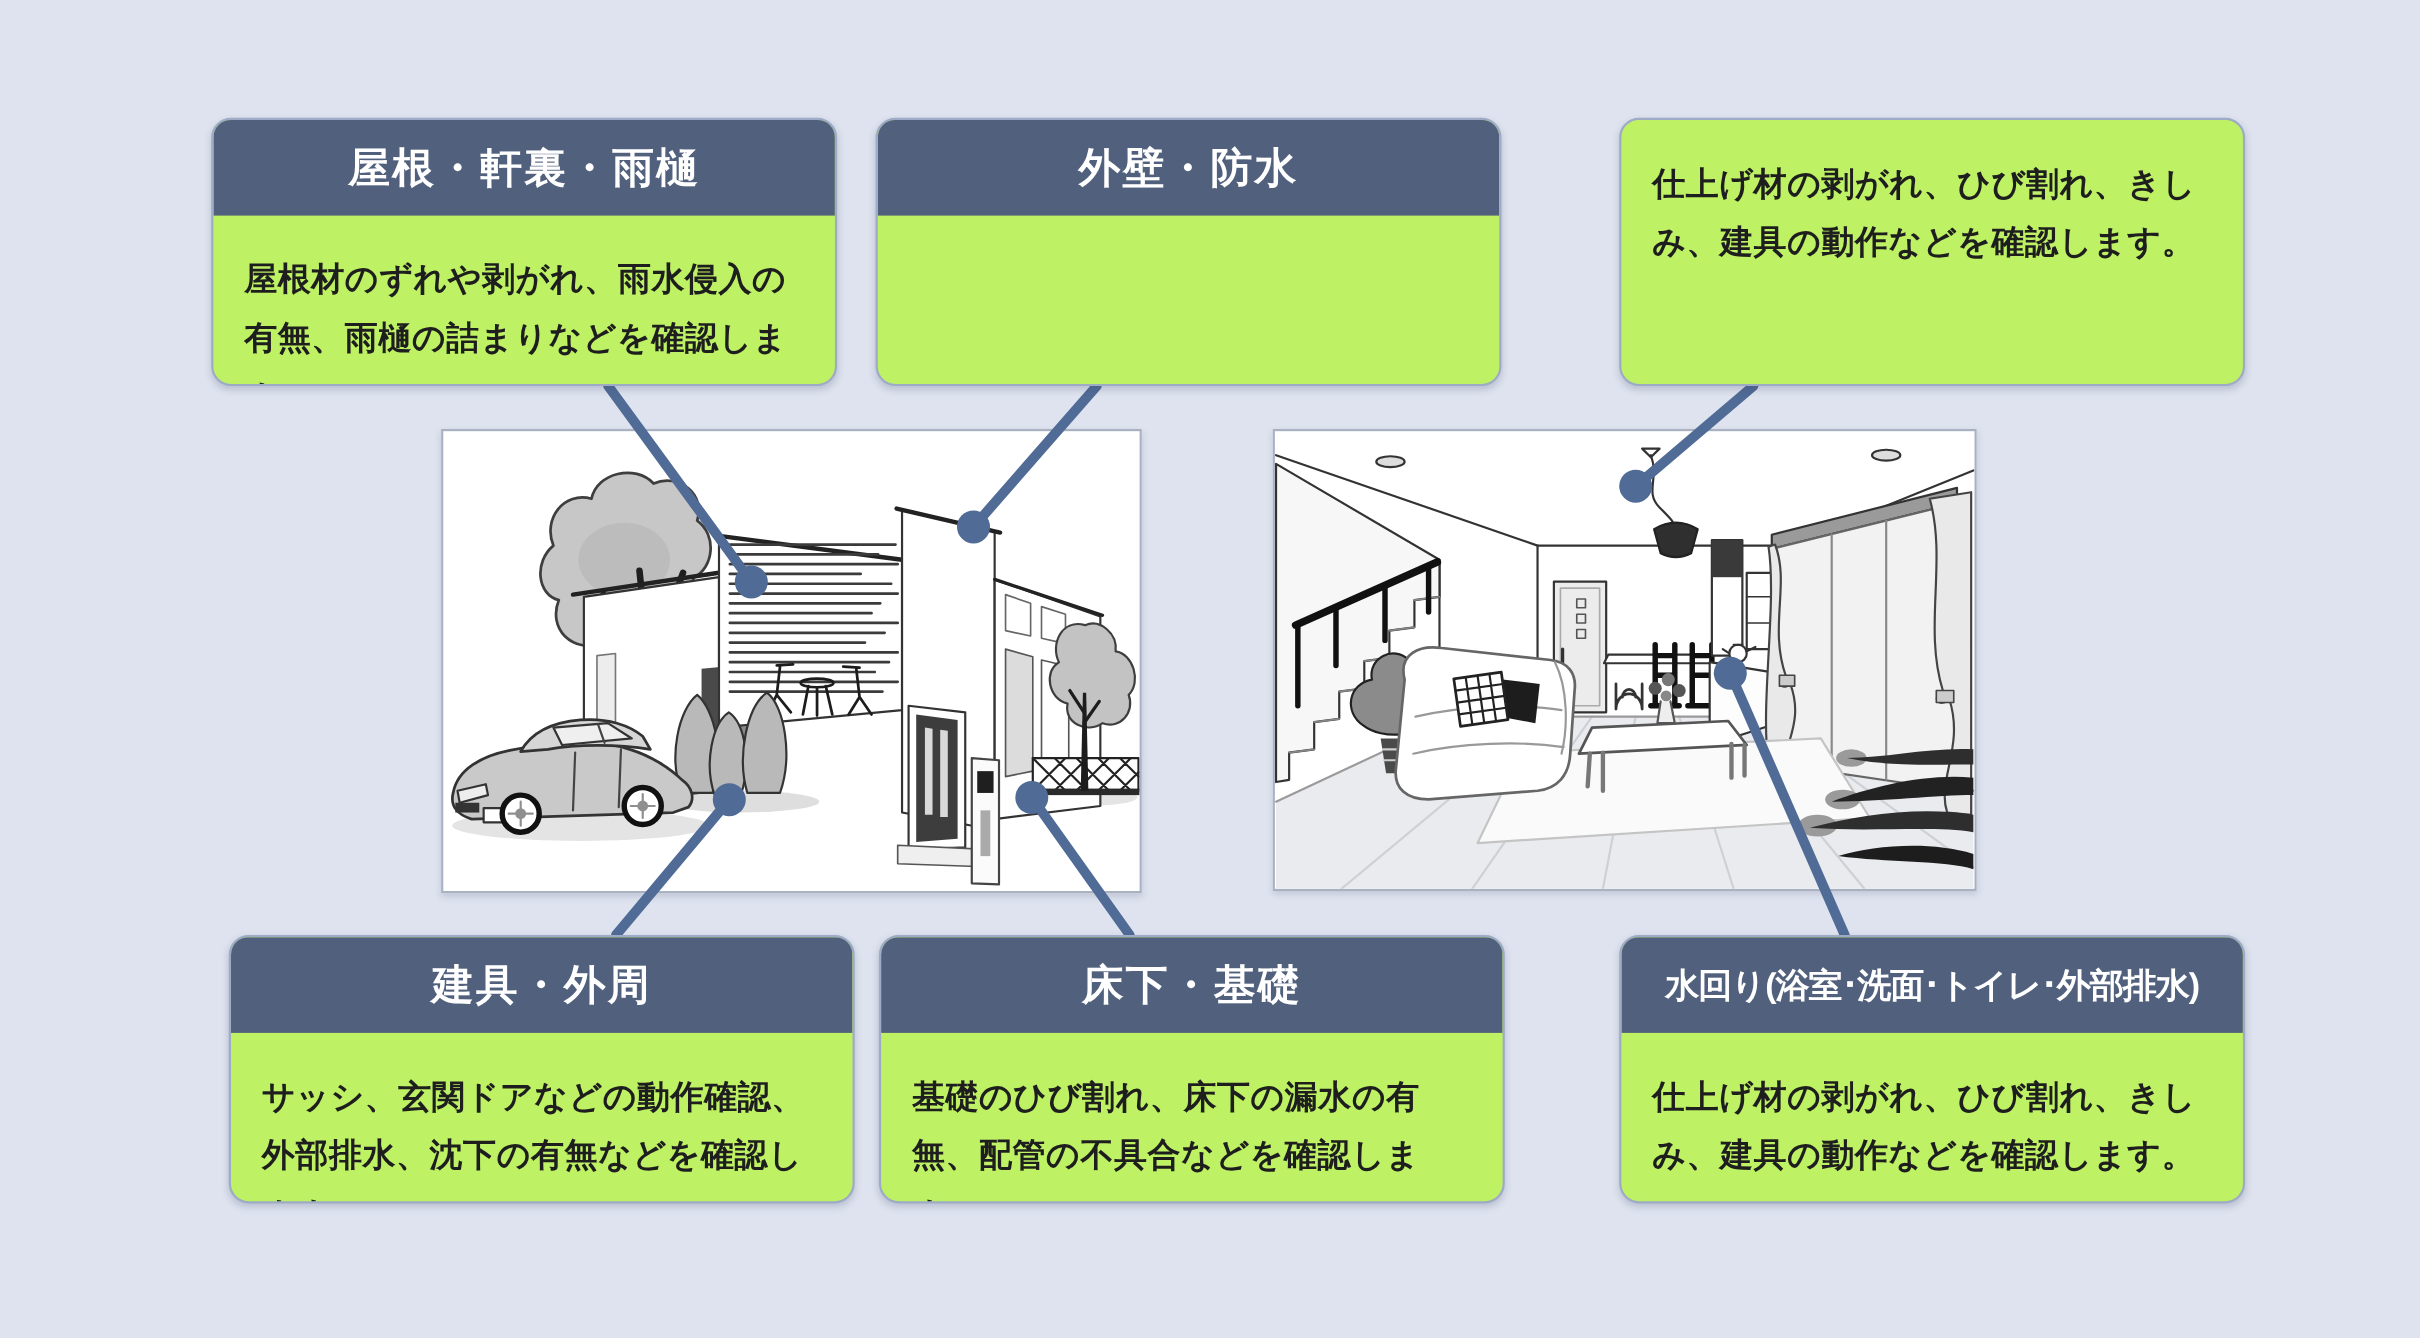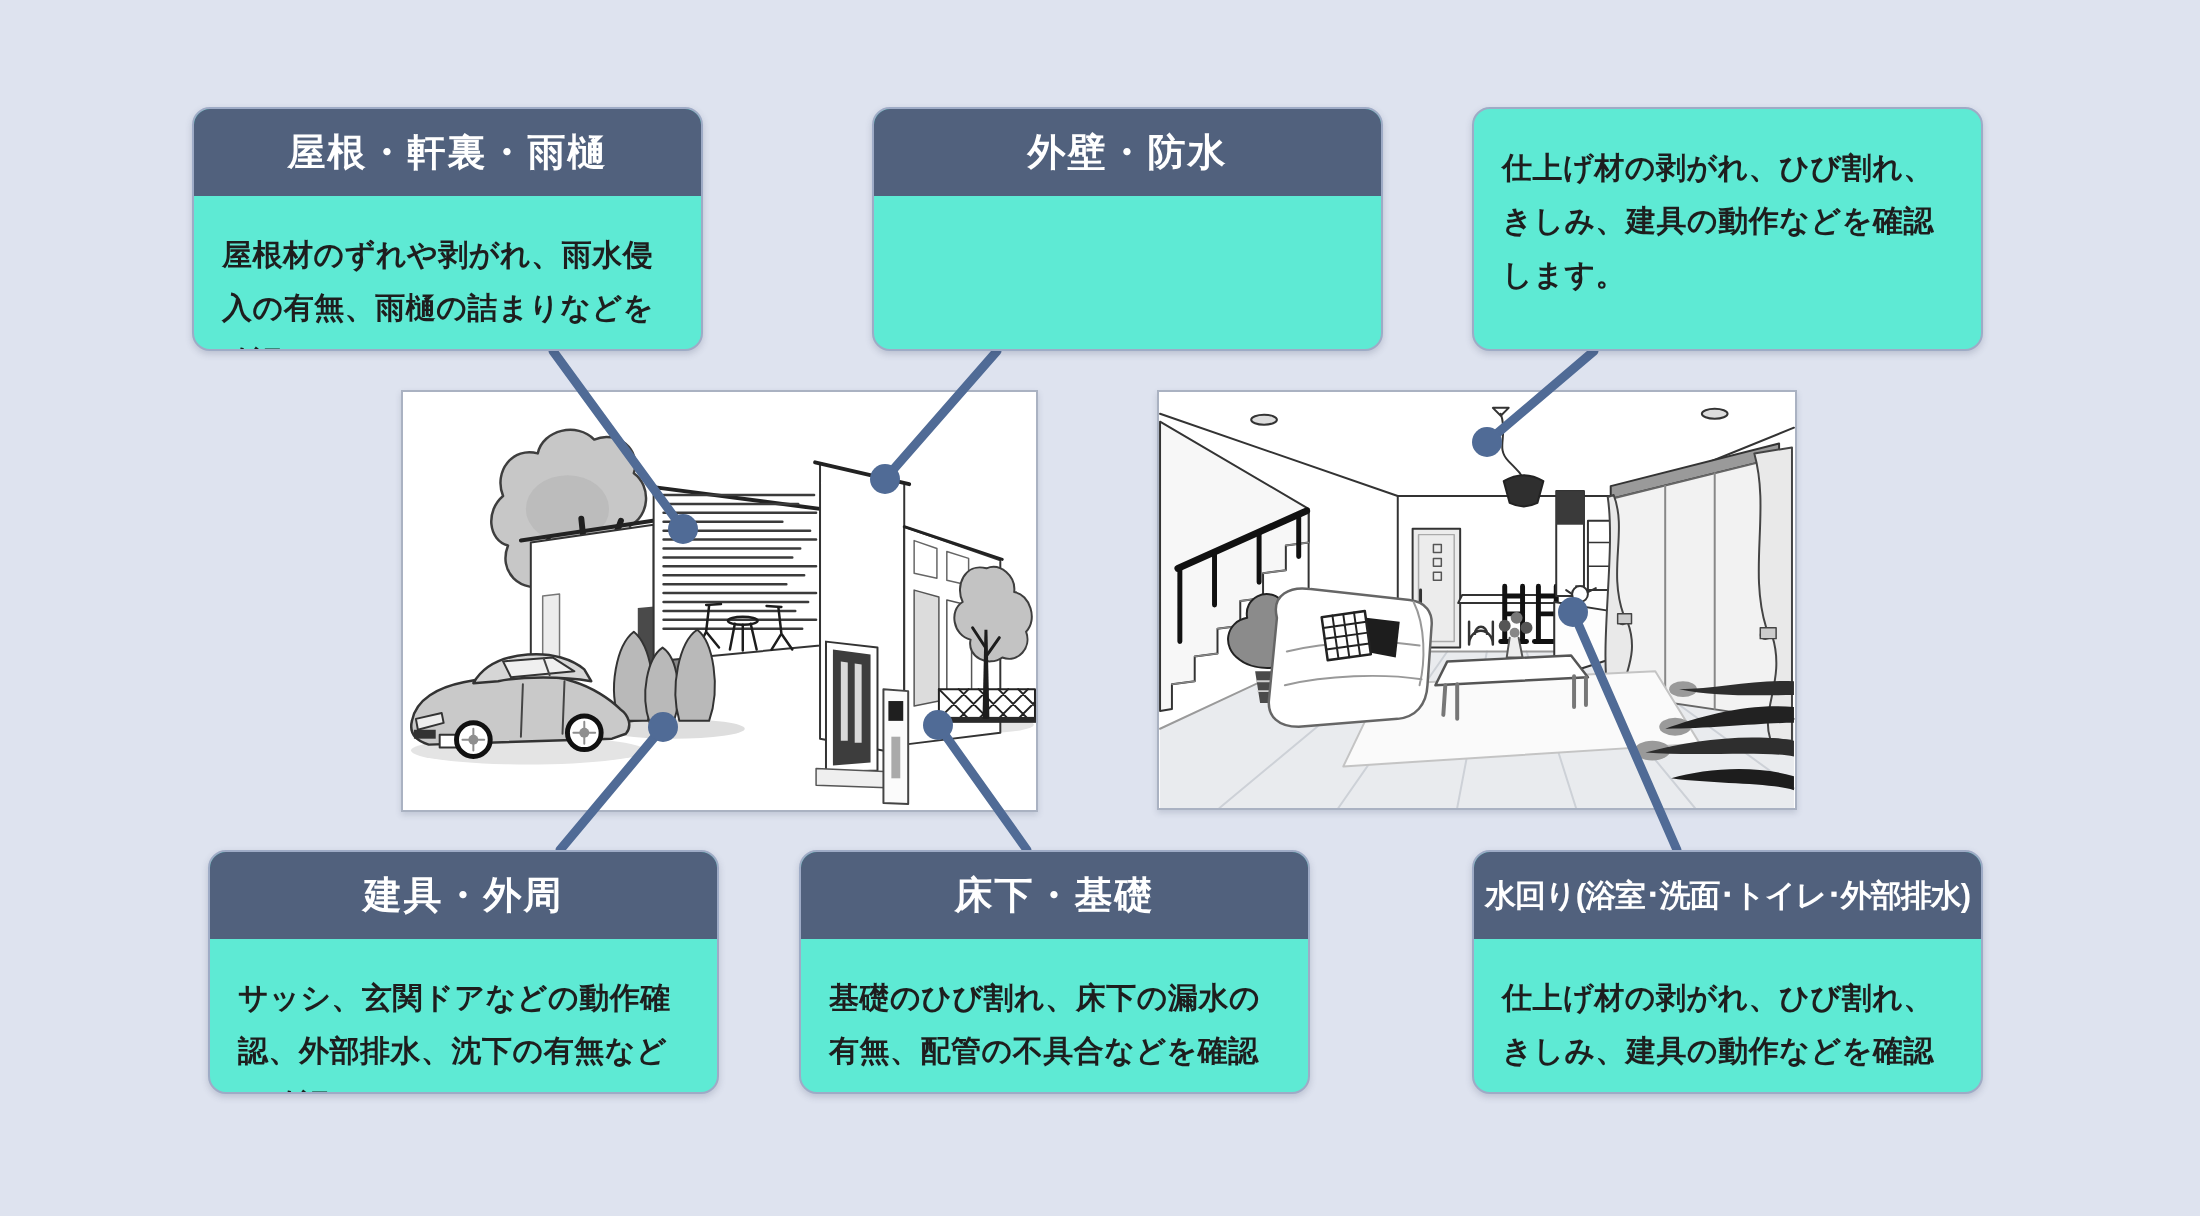--- a/index.html
+++ b/index.html
@@ -10,35 +10,35 @@
     --illus-border:#aab2c2;
     --body-text:#1e1e1e;
   }
   *{box-sizing:border-box;margin:0;padding:0}
   html,body{background:var(--page-bg)}
   body{font-family:"Liberation Sans","DejaVu Sans",sans-serif}
   .stage{position:relative;width:2200px;height:1216px;background:var(--page-bg);overflow:hidden}
 
   
   .card{
-    position:absolute;width:511px;height:244px;background:#5eead4;
+    position:absolute;width:569px;height:244px;background:#bef264;
     border:2px solid var(--card-border);border-radius:18px;overflow:hidden;
     box-shadow:0 3px 7px rgba(60,70,100,.22);z-index:10;
   }
   .card-header{
     height:87px;background:var(--header-bg);color:#fff;
     display:flex;align-items:center;justify-content:center;
     font-weight:bold;font-size:38px;letter-spacing:2px;white-space:nowrap;
   }
   .card-body{
     padding:32px 26px 0 28px;font-size:30px;line-height:1.78;
     font-weight:600;color:var(--body-text);letter-spacing:.5px;
   }
   #card-roof{left:192px;top:107px}
-  #card-wall{left:872px;top:107px}
+  #card-wall{left:796px;top:107px}
   #card-interior{left:1472px;top:107px}
   #card-fittings{left:208px;top:850px}
   #card-foundation{left:799px;top:850px}
   #card-plumbing{left:1472px;top:850px}
   #card-interior .card-header{font-size:36px;letter-spacing:0}
   #card-plumbing .card-header{font-size:31px;letter-spacing:-1px}
 
   
   .illus{
     position:absolute;background:#fff;border:2px solid var(--illus-border);

